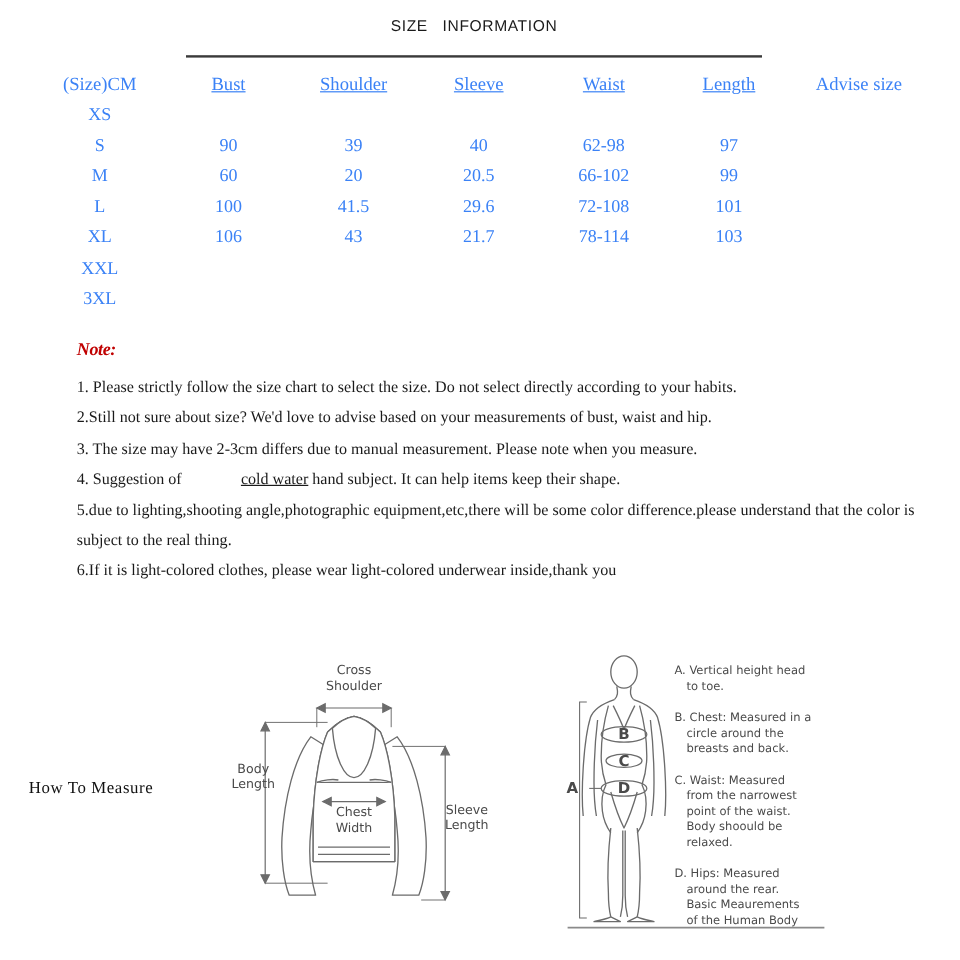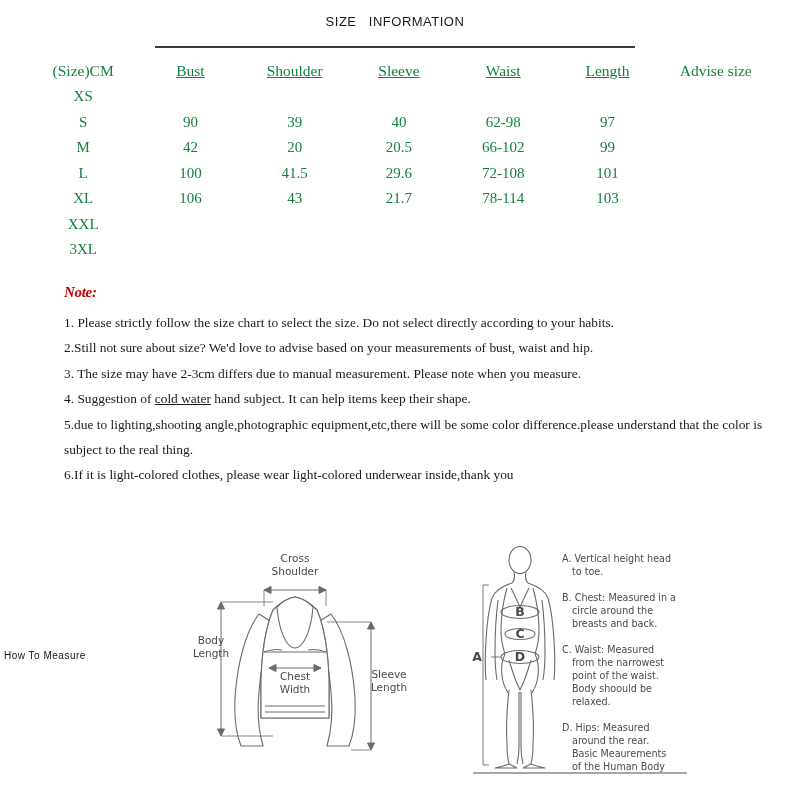--- a/index.html
+++ b/index.html
@@ -48,21 +48,21 @@
     font-family: "Liberation Serif", serif;
     font-size: 15px;
   }
   #size-table td, #size-table th {
     padding: 0;
     margin: 0;
     height: 25.5px;
     text-align: center;
     vertical-align: middle;
     font-weight: normal;
-    color: #15803d;
+    color: #3b82f6;
   }
   #size-table thead th { height: 26px; }
   .col-size   { width: 110px; }
   .col-m      { width: 104px; text-decoration: underline; }
   .col-advise { width: 112px; }
   .hdr { font-size: 15.5px; }
 
   
   #note-heading {
     position: absolute;
@@ -82,29 +82,29 @@
     width: 700px;
     font-family: "Liberation Serif", serif;
     font-size: 13.4px;
     color: #1a1a1a;
   }
   #notes .note-line {
     line-height: 25.4px;
     white-space: nowrap;
   }
   #notes .note-line.wrap { white-space: normal; }
-  .uline { text-decoration: underline; }
+  .uline { text-decoration: underline; margin-left: 46px; }
 
   
   #how-to-measure-label {
     position: absolute;
-    left: 4px;
+    left: 24px;
     top: 650px;
-    font-family: Liberation Sans, sans-serif;
-    font-size: 10px;
+    font-family: Liberation Serif, serif;
+    font-size: 14px;
     color: #111;
     letter-spacing: 0.5px;
   }
   #garment-diagram {
     position: absolute;
     left: 185px;
     top: 540px;
   }
   #body-diagram {
     position: absolute;
@@ -148,21 +148,21 @@
       <td>S</td>
       <td>90</td>
       <td>39</td>
       <td>40</td>
       <td>62-98</td>
       <td>97</td>
       <td></td>
     </tr>
     <tr>
       <td>M</td>
-      <td>42</td>
+      <td>60</td>
       <td>20</td>
       <td>20.5</td>
       <td>66-102</td>
       <td>99</td>
       <td></td>
     </tr>
     <tr>
       <td>L</td>
       <td>100</td>
       <td>41.5</td>

